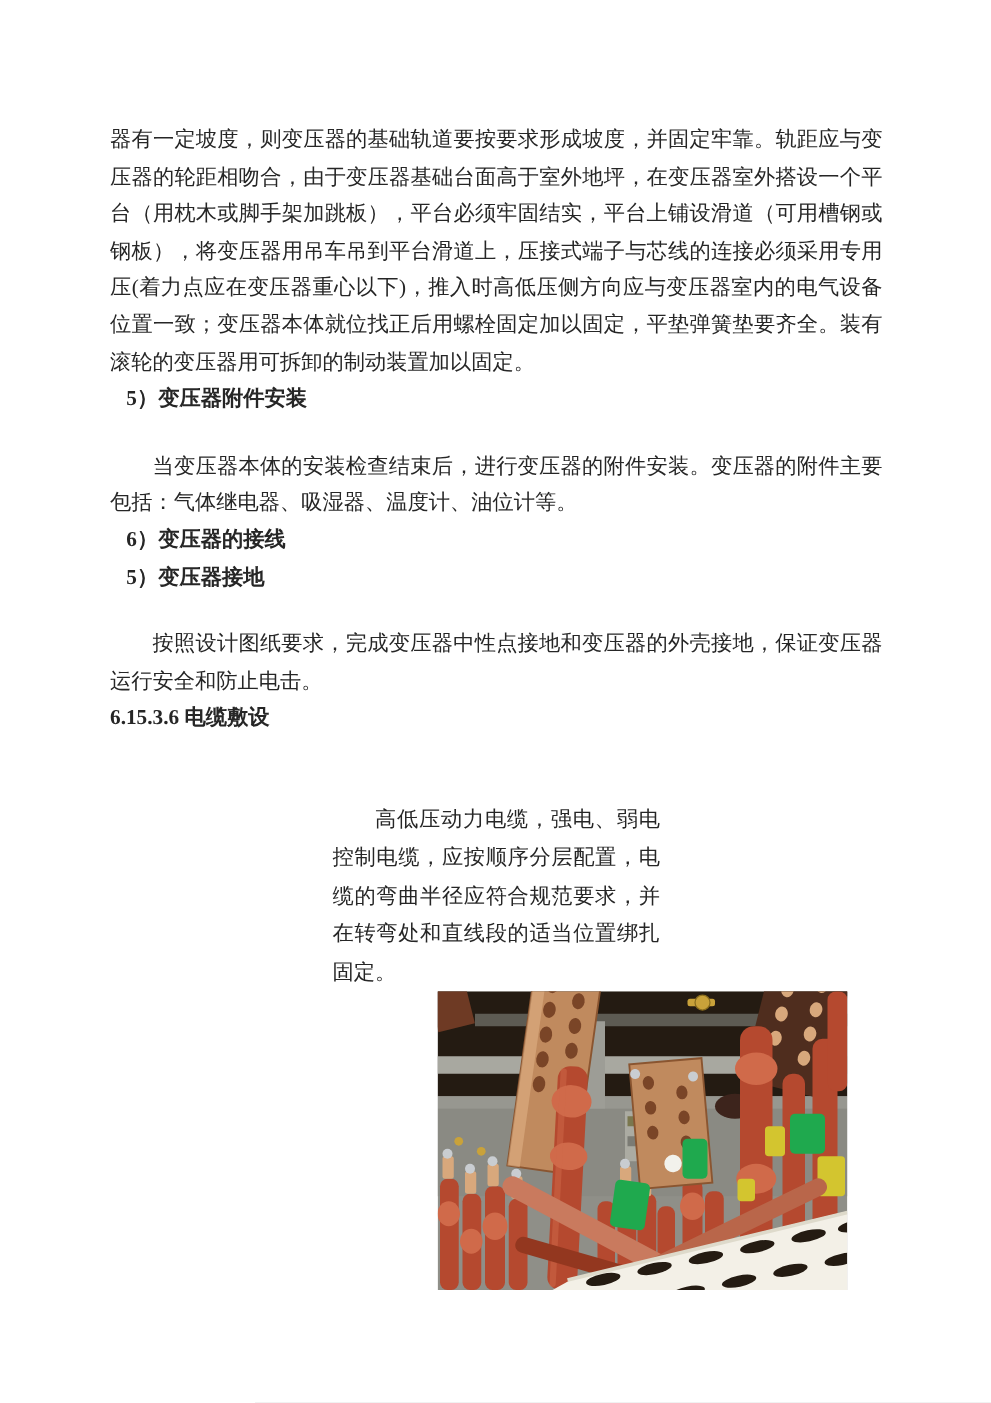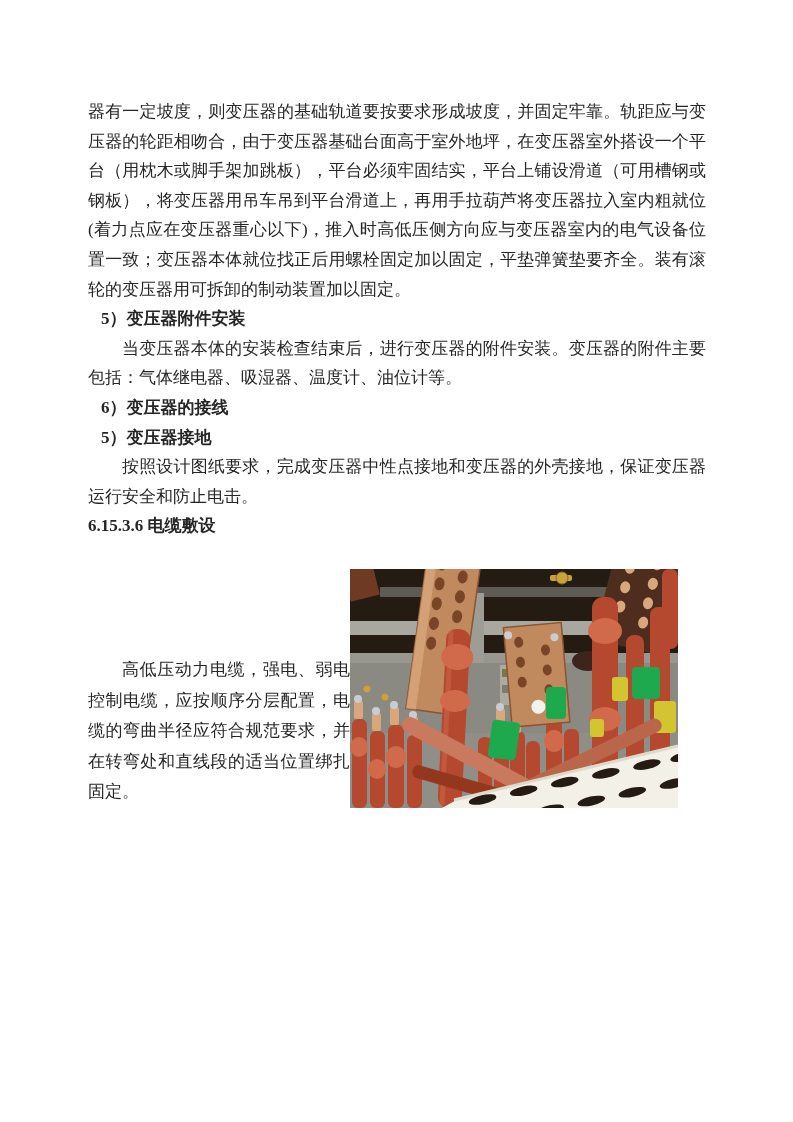--- a/index.html
+++ b/index.html
@@ -14,27 +14,28 @@
   .text-area{
     position:absolute;
     left:88px;top:97px;width:618px;
     color:var(--ink,#262626);
     font-size:17px;line-height:29.6px;
     text-align:justify;
     text-justify:inter-ideograph;
   }
   .text-area p{margin:0;padding:0;}
   p.cont{text-indent:0;}
-  p.body{text-indent:2em;}
+  p.body{text-indent:2em;margin-top:24px;}
   p.li{padding-left:13px;text-indent:0;font-weight:bold;}
   p.heading{text-indent:0;font-weight:bold;}
   .figure-row{
     display:flex;
-    align-items:flex-end;
+    align-items:center;
     margin-top:28px;
+    flex-direction:column;
   }
   .left-col{
     width:262px;
     line-height:30.5px;
     text-align:justify;
   }
   .photo{
     width:328px;height:239px;
     margin-left:auto;
     margin-right:28px;
@@ -61,21 +62,21 @@
   .f-bolt{fill:var(--bolt-silver,#c9cdd1);}
   .f-brass{fill:var(--brass,#c9a23a);}
   .f-sticker{fill:#f2f2ec;}
 </style>
 </head>
 <body>
 
 <div class="page">
   <div class="text-area">
 
-    <p class="cont">器有一定坡度，则变压器的基础轨道要按要求形成坡度，并固定牢靠。轨距应与变压器的轮距相吻合，由于变压器基础台面高于室外地坪，在变压器室外搭设一个平台（用枕木或脚手架加跳板），平台必须牢固结实，平台上铺设滑道（可用槽钢或钢板），将变压器用吊车吊到平台滑道上，再用手拉葫芦将变压器拉入室内粗就位(着力点应在变压器重心以下)，推入时高低压侧方向应与变压器室内的电气设备位置一致；变压器本体就位找正后用螺栓固定加以固定，平垫弹簧垫要齐全。装有滚轮的变压器用可拆卸的制动装置加以固定。</p>
+    <p class="cont">器有一定坡度，则变压器的基础轨道要按要求形成坡度，并固定牢靠。轨距应与变压器的轮距相吻合，由于变压器基础台面高于室外地坪，在变压器室外搭设一个平台（用枕木或脚手架加跳板），平台必须牢固结实，平台上铺设滑道（可用槽钢或钢板），将变压器用吊车吊到平台滑道上，压接式端子与芯线的连接必须采用专用压(着力点应在变压器重心以下)，推入时高低压侧方向应与变压器室内的电气设备位置一致；变压器本体就位找正后用螺栓固定加以固定，平垫弹簧垫要齐全。装有滚轮的变压器用可拆卸的制动装置加以固定。</p>
     <p class="li">5）变压器附件安装</p>
     <p class="body">当变压器本体的安装检查结束后，进行变压器的附件安装。变压器的附件主要包括：气体继电器、吸湿器、温度计、油位计等。</p>
     <p class="li">6）变压器的接线</p>
     <p class="li">5）变压器接地</p>
     <p class="body">按照设计图纸要求，完成变压器中性点接地和变压器的外壳接地，保证变压器运行安全和防止电击。</p>
     <p class="heading">6.15.3.6 电缆敷设</p>
 
     <div class="figure-row">
       <div class="left-col">
         <p class="body">高低压动力电缆，强电、弱电控制电缆，应按顺序分层配置，电缆的弯曲半径应符合规范要求，并在转弯处和直线段的适当位置绑扎固定。</p>

